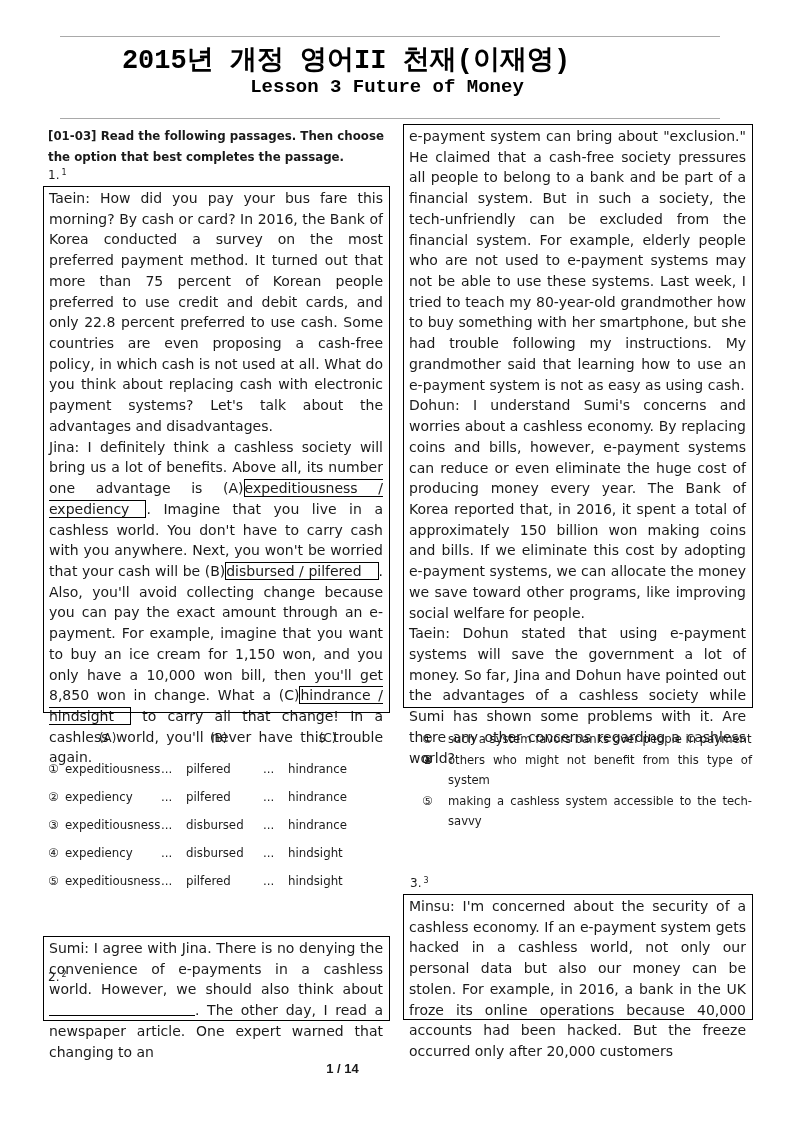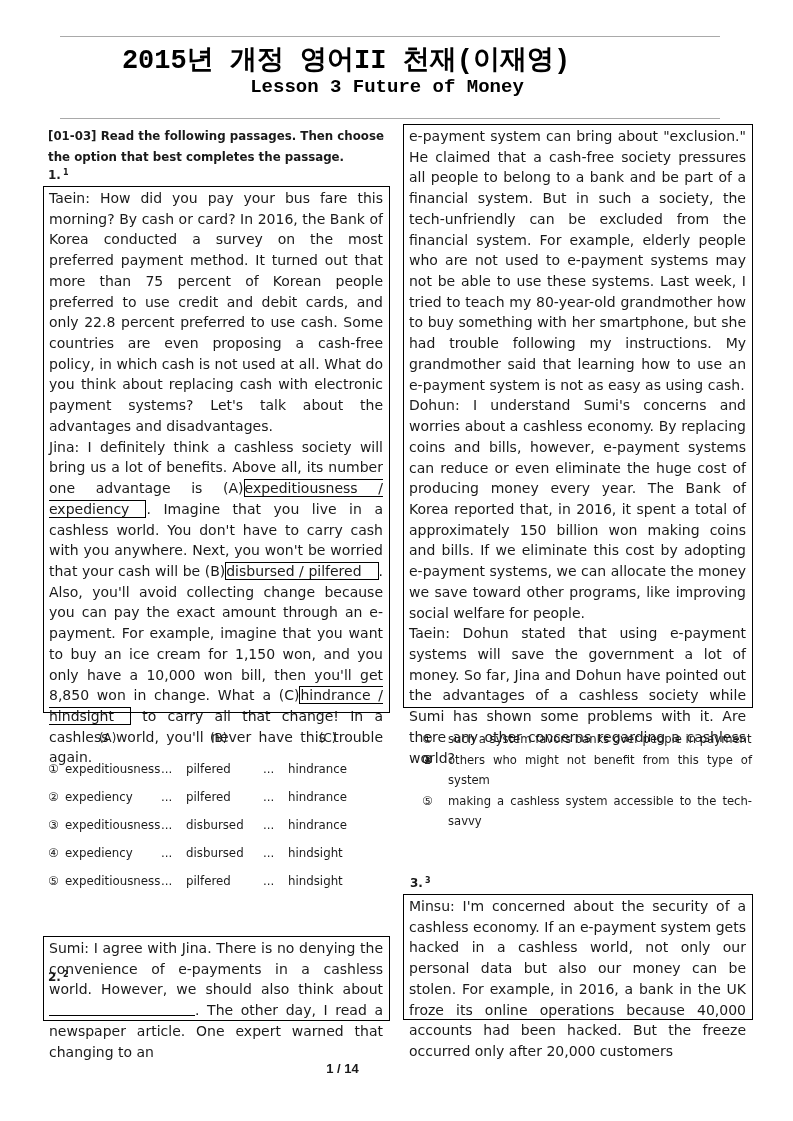--- a/index.html
+++ b/index.html
@@ -5,21 +5,21 @@
   html, body { margin: 0; padding: 0; background: #ffffff; }
   body { width: 793px; height: 1121px; position: relative; overflow: hidden;
          font-family: "DejaVu Sans", sans-serif; color: #1a1a1a; }
   .rule { position: absolute; left: 60px; width: 660px; height: 1px; background: #a9a9a9; }
   .title { position: absolute; left: 0; width: 692px; text-align: center;
            font-family: Liberation Mono, monospace; font-weight: bold; color: #000; }
   .t1 { top: 41px; font-size: 27px; letter-spacing: 0px; }
   .t2 { top: 76px; font-size: 19px; margin-left: 41px; }
   .col { position: absolute; font-size: 11.6px; line-height: 20.7px; }
   .instr { left: 48px; top: 126px; width: 336px; font-weight: bold; font-size: 11.8px; text-align: justify; }
-  .qnum { position: absolute; font-weight: bold; font-size: 12px; }
+  .qnum { position: absolute; font-weight: normal; font-size: 12px; }
   .qnum sup { font-size: 8px; vertical-align: 4px; margin-left: 2px; }
   .box { position: absolute; border: 1.2px solid #000; box-sizing: border-box; padding: 1px 6px 0 5px;
          font-size: 14px; line-height: 20.72px; text-align: justify; }
   .box p { margin: 0; }
   .hl { border: 1px solid #000; padding: 0 16px 0 0; }
   .choices { position: absolute; font-size: 11.8px; }
   .choices .hdr { position: absolute; top: 0; }
   .crow { position: absolute; left: 0; height: 20px; width: 340px; }
   .crow span { position: absolute; top: 0; white-space: nowrap; }
   .circ { font-size: 12px; }

